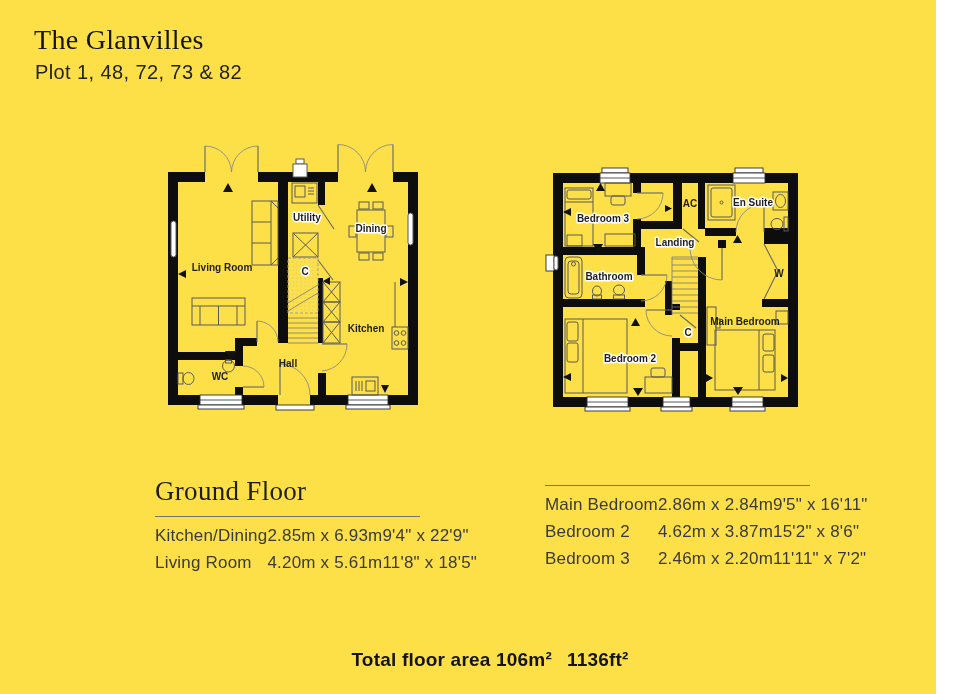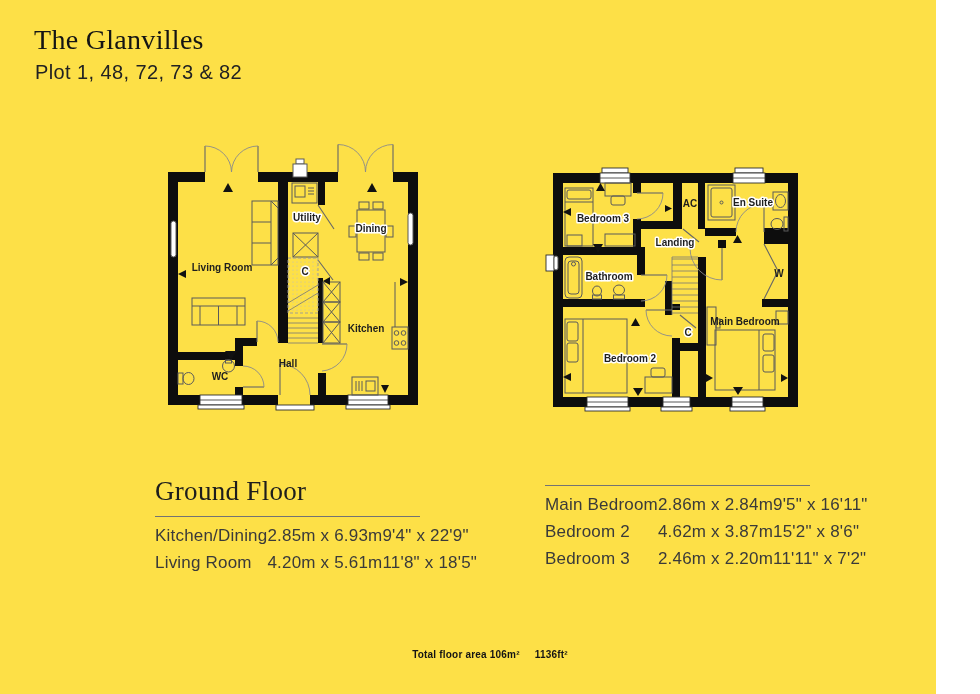--- a/index.html
+++ b/index.html
@@ -29,21 +29,21 @@
   .dims.first{left:545px;width:295px;}
   .dims h2{margin:0 0 0 0;font-family:"Liberation Serif",serif;font-weight:400;
            font-size:27px;letter-spacing:.3px;color:#1d1d1d;}
   .rule{width:265px;height:1px;background:#737373;margin:9px 0 5px 0;}
   table.dimtab{border-collapse:collapse;}
   table.dimtab td{font-size:17px;color:#3a3a3a;letter-spacing:.2px;padding:3.5px 0;
                   white-space:nowrap;vertical-align:top;}
   td.c1{width:102px;}
   td.c2{width:97px;}
   .total{position:absolute;left:0;top:649px;width:980px;text-align:center;
-         font-size:10px;font-weight:700;letter-spacing:.2px;color:#141414;}
+         font-size:19px;font-weight:700;letter-spacing:.2px;color:#141414;}
   .total .imp{margin-left:15px;}
 </style>
 </head>
 <body>
 
 <div class="page">
 
   <h1 class="title">The Glanvilles</h1>
   <div class="subtitle">Plot 1, 48, 72, 73 &amp; 82</div>
 

